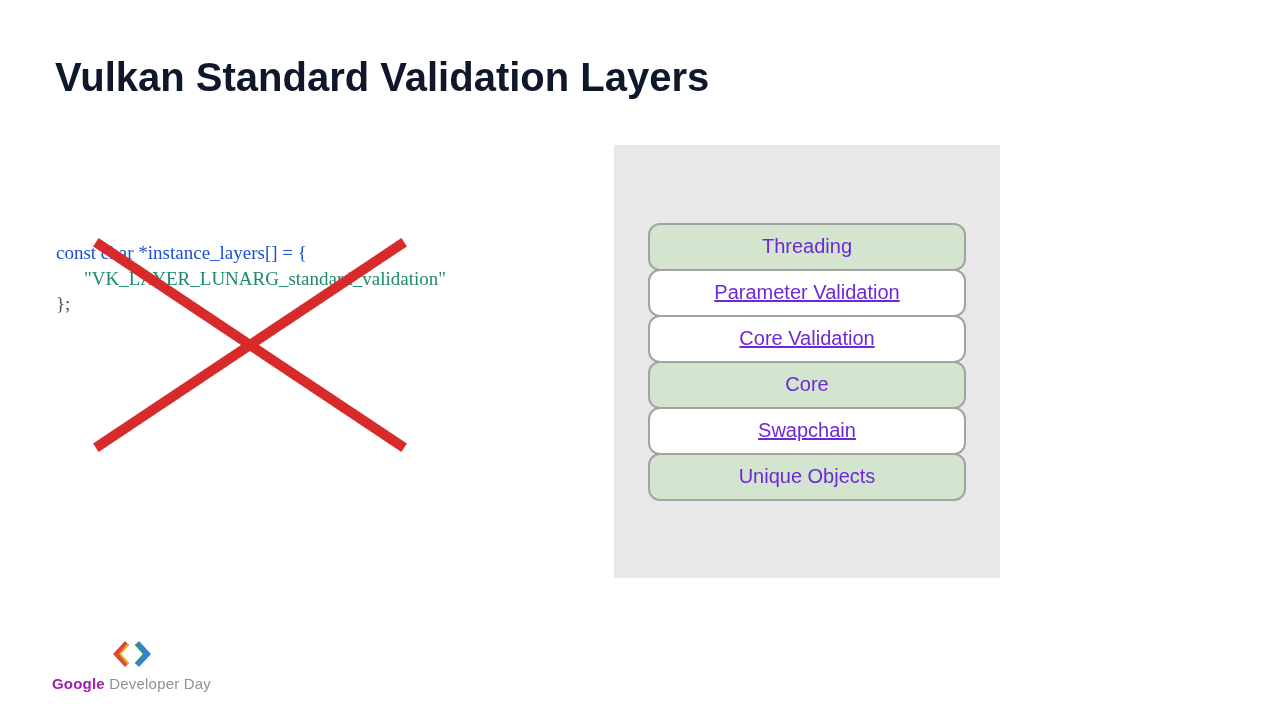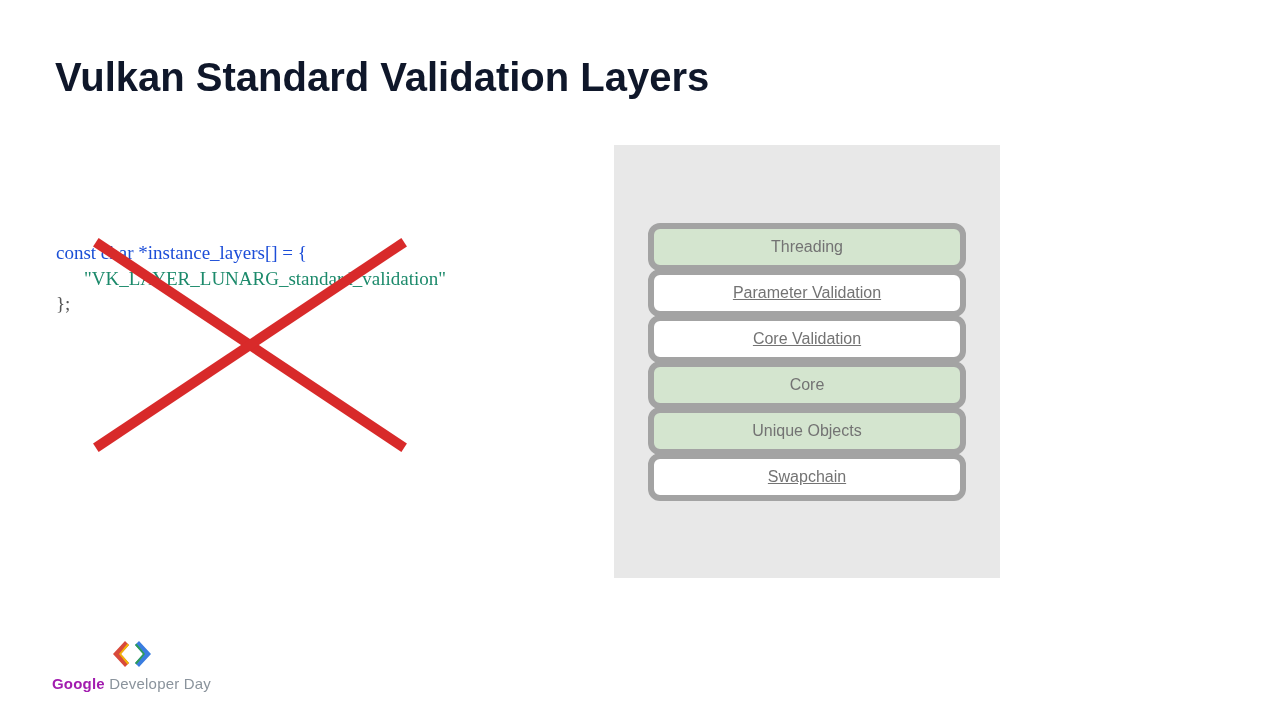--- a/index.html
+++ b/index.html
@@ -8,21 +8,21 @@
   .title { position: absolute; left: 55px; top: 55px; font-size: 40px; font-weight: 700; color: #0f172a; }
   .left-panel { position: absolute; left: 56px; top: 240px; width: 450px; }
   .code-block { font-family: "Times New Roman", serif; font-size: 19px; line-height: 1.35; color: #2f2f2f; }
   .kw { color: #1a4fd6; }
   .ident { color: #1d4ed8; }
   .str { color: #1c8a6b; }
   .punc { color: #555; }
   .cross { position: absolute; left: 90px; top: 235px; width: 320px; height: 220px; pointer-events: none; }
   .right-panel { position: absolute; left: 614px; top: 145px; width: 386px; height: 433px; background: #e8e8e8; display: flex; flex-direction: column; align-items: center; justify-content: center; padding: 30px 34px; }
   .layer-stack { width: 100%; display: flex; flex-direction: column; }
-  .layer-item { width: 100%; height: 48px; border: 6px solid #a3a3a3; border-radius: 12px; display: flex; align-items: center; justify-content: center; font-size: 16px; color: #737373; margin-top: -2px; }
+  .layer-item { width: 100%; height: 48px; border: 2px solid #a3a3a3; border-radius: 12px; display: flex; align-items: center; justify-content: center; font-size: 20px; color: #6d28d9; margin-top: -2px; }
   .layer-item:first-child { margin-top: 0; }
   .layer-item.green { background: #d4e5cf; }
   .layer-item.white { background: #ffffff; text-decoration: underline; }
   .footer-logo { position: absolute; left: 52px; bottom: 28px; display: flex; flex-direction: column; align-items: center; }
   .chevrons { display: flex; gap: 4px; margin-bottom: 4px; }
   .footer-text { font-size: 15px; color: #6a7580; letter-spacing: .2px; }
   .footer-text .g { color: #a21caf; font-weight: 700; }
   .footer-text .rest { color: #8a939c; font-weight: 400; }
 </style>
 </head>
@@ -49,22 +49,22 @@
   <line x1="10" y1="10" x2="310" y2="210" stroke="#d82a2a" stroke-width="10" stroke-linecap="square"></line>
   <line x1="310" y1="10" x2="10" y2="210" stroke="#d82a2a" stroke-width="10" stroke-linecap="square"></line>
 </svg>
 
 <div class="right-panel">
   <div class="layer-stack">
     <div class="layer-item green">Threading</div>
     <div class="layer-item white">Parameter Validation</div>
     <div class="layer-item white">Core Validation</div>
     <div class="layer-item green">Core</div>
+    <div class="layer-item white">Swapchain</div>
     <div class="layer-item green">Unique Objects</div>
-    <div class="layer-item white">Swapchain</div>
   </div>
 </div>
 
 <div class="footer-logo">
   <div class="chevrons">
     <svg width="50" height="34" viewBox="0 0 50 34">
       <polygon points="18,4 6,17 18,30 22,26 14,17 22,8" fill="#d84a3b"></polygon>
       <polygon points="18,4 22,8 14,17 22,26 18,30 17.8,30 17.8,4" fill="#f6b93b" opacity="0"></polygon>
       <polygon points="22,8 14,17 22,26 20.5,27.5 12,17 20.5,6.5" fill="#f2b705"></polygon>
       <polygon points="32,4 44,17 32,30 28,26 36,17 28,8" fill="#3a7de0"></polygon>

